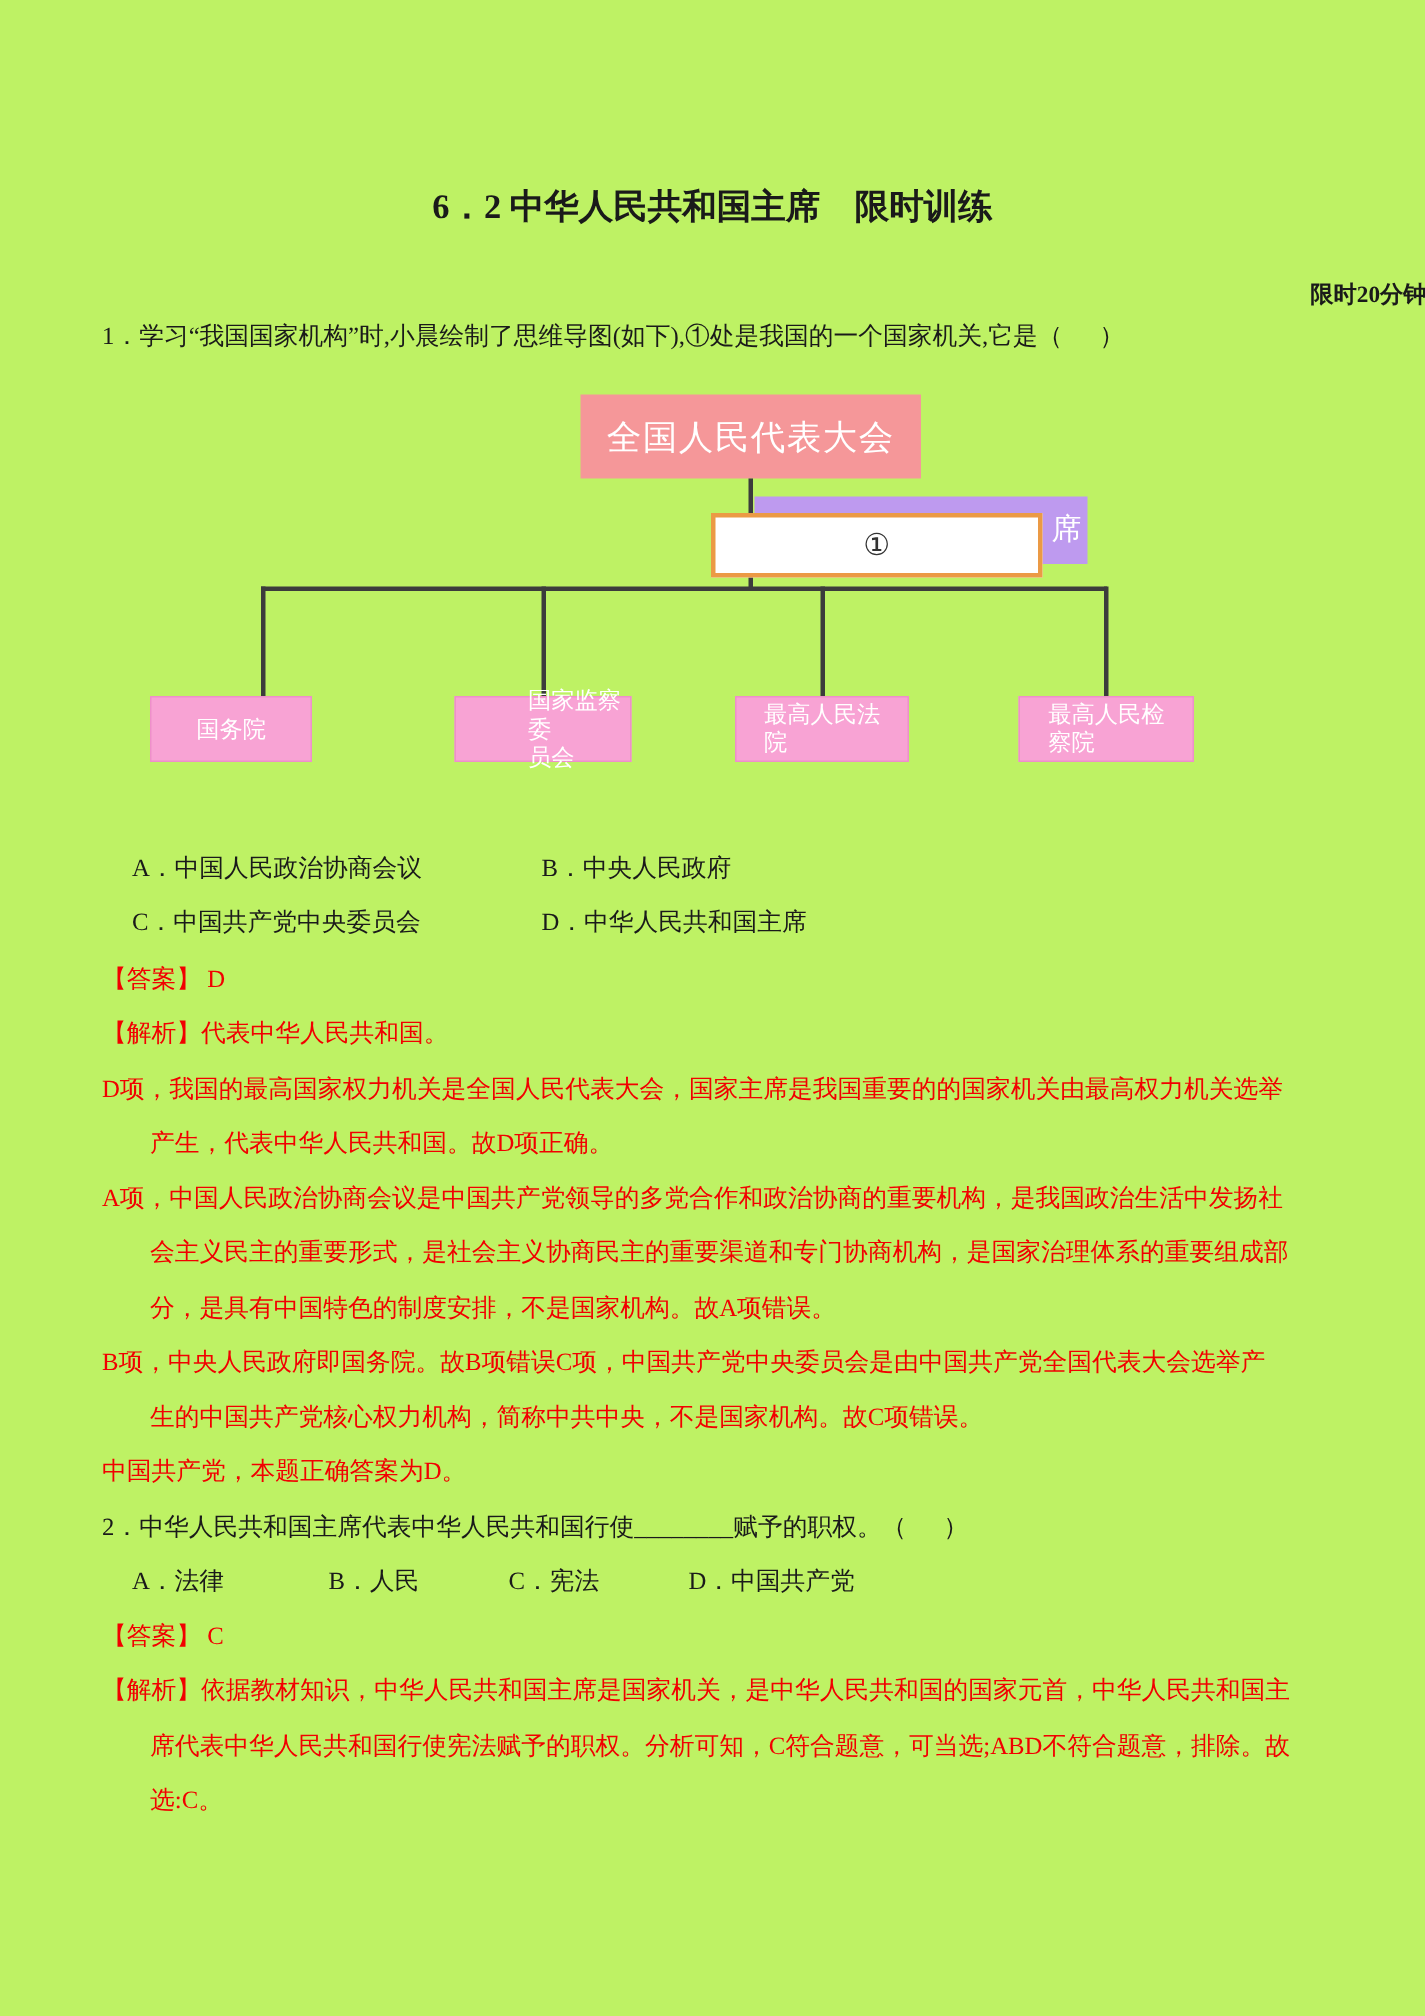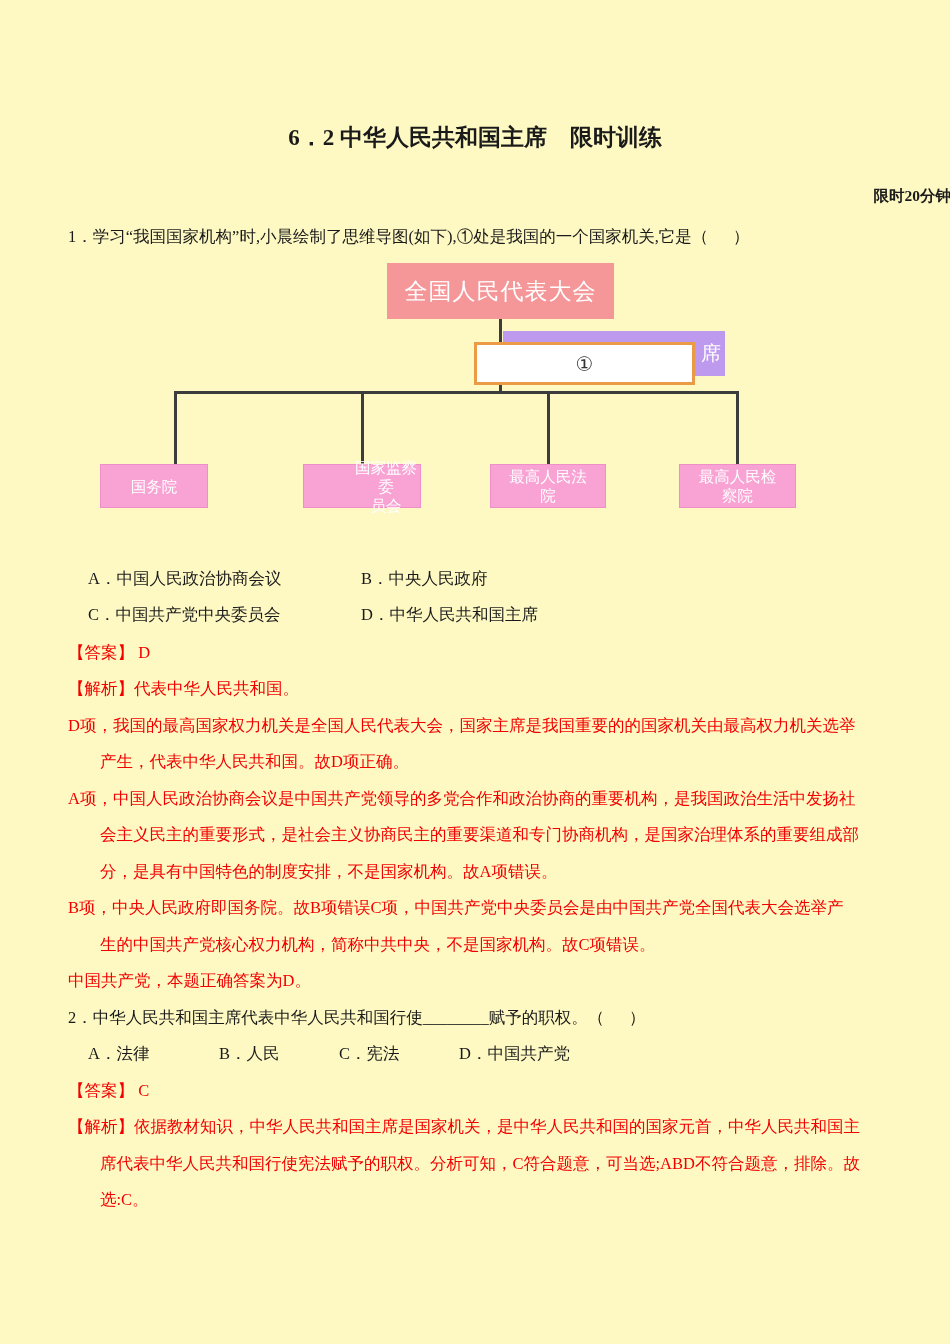--- a/index.html
+++ b/index.html
@@ -1,19 +1,19 @@
 <!DOCTYPE html>
 <html style="--npc-box-bg: #f59799; --president-box-bg: #be9aef; --highlight-border: #eb9a45; --organ-box-bg: #f8a3d4; --connector: #3c3c3c; --answer-red: #f20000;"><head>
 <meta charset="utf-8">
 <style>
   html,body{margin:0;padding:0;background:#fff;}
   #page{
     position:relative;
     width:950px;height:1344px;
-    background:#fef9c3;
+    background:#bef264;
     overflow:hidden;
     font-family:"Liberation Serif","DejaVu Serif",serif;
     color:#1a1a1a;
   }
   .abs{position:absolute;}
   .tline{
     position:absolute;
     left:68px;
     font-size:16.5px;
     line-height:22px;
@@ -27,21 +27,21 @@
     text-align:center;font-size:23px;font-weight:bold;white-space:pre;
   }
   #doc-subtitle{
     position:absolute;top:186px;left:1px;width:950px;
     text-align:right;font-size:15.5px;font-weight:bold;white-space:pre;
   }
   
   .node{
     position:absolute;
     display:flex;align-items:center;justify-content:center;
-    text-align:center;color:#fff;
+    text-align:left;color:#fff;
     font-family:"Liberation Sans","DejaVu Sans",sans-serif;
   }
   #npc-box{
     left:387px;top:263px;width:227px;height:56px;
     background:var(--npc-box-bg,#f59799);
     font-size:23px;letter-spacing:1px;
   }
   #president-box{
     left:503px;top:331px;width:222px;height:45px;
     background:var(--president-box-bg,#be9aef);
@@ -69,21 +69,21 @@
   .opt{position:absolute;font-size:16.5px;white-space:pre;margin-left:20px;}
 </style>
 </head>
 <body>
 
 <div id="page">
 
   <div id="doc-title">6．2 中华人民共和国主席　限时训练</div>
   <div id="doc-subtitle">限时20分钟</div>
 
-  <div class="tline" style="top:226px">1．学习“我国国家机构”时,小晨绘制了思维导图(如下),①处是我国的一个国家机关,它是（      ）</div>
+  <div class="tline" style="top:213px">1．学习“我国国家机构”时,小晨绘制了思维导图(如下),①处是我国的一个国家机关,它是（      ）</div>
 
   <div class="abs" style="left:0;top:0;width:950px;height:0;">
     <div class="node" id="npc-box">全国人民代表大会</div>
 
     <div class="vline" style="left:499px;top:319px;height:73px;"></div>
 
     <div class="node" id="president-box">
       <span class="frag">席</span>
     </div>
     <div class="node" id="blank-box">①</div>

